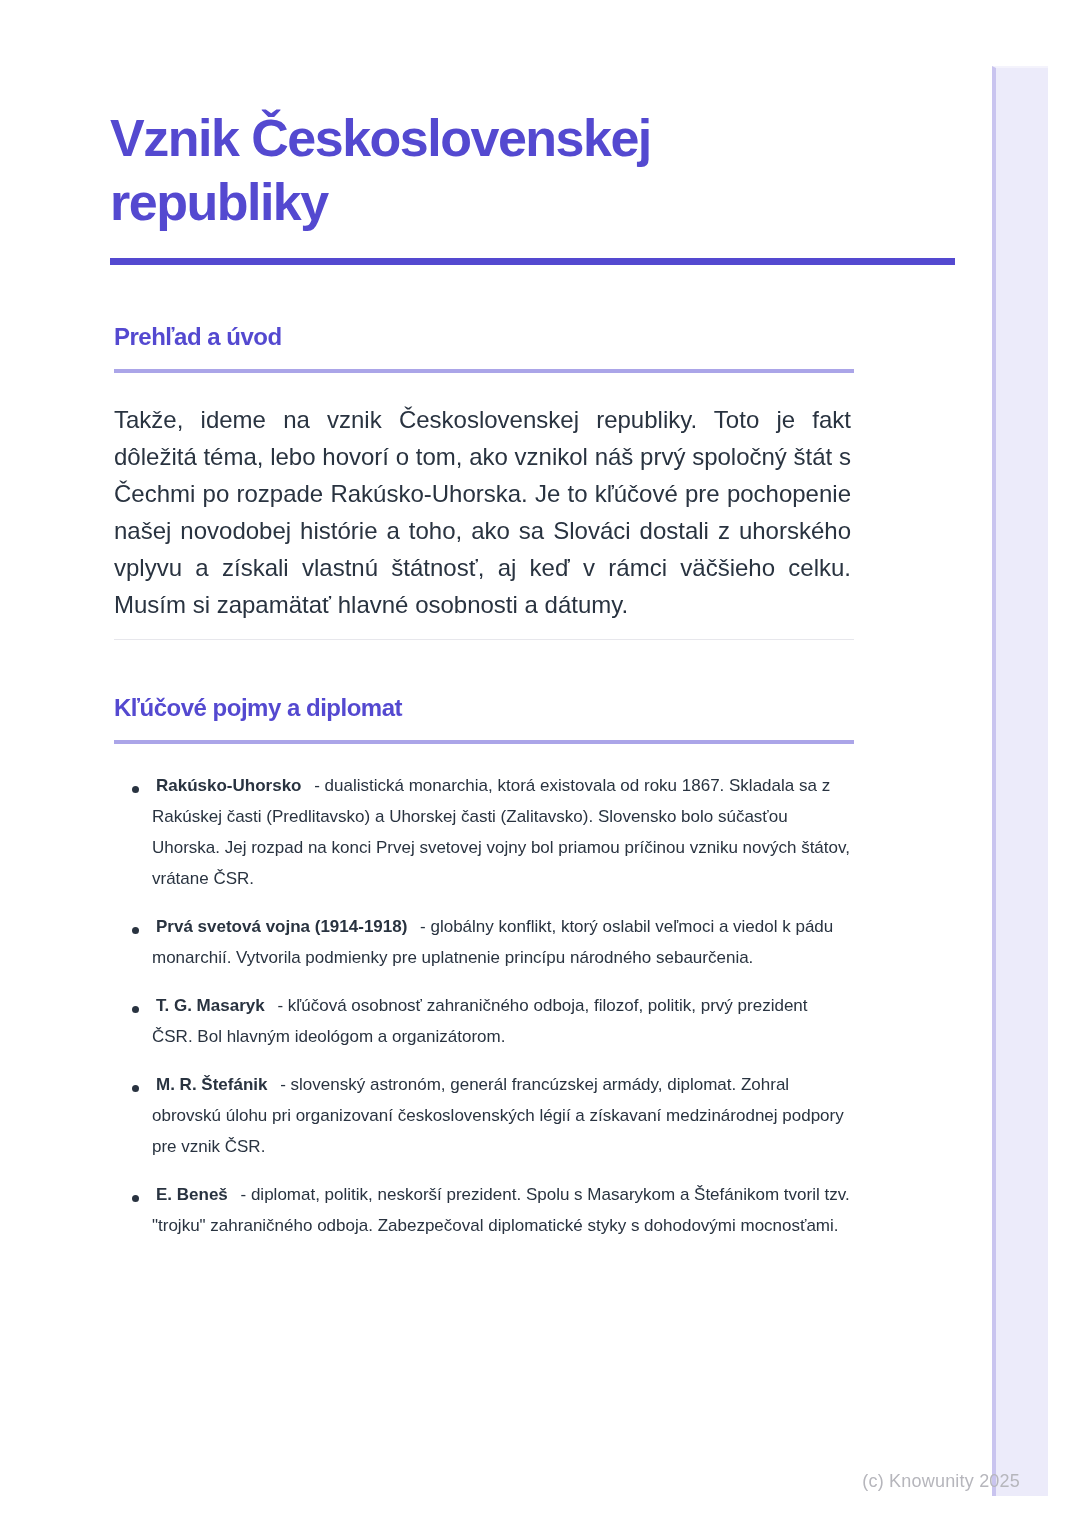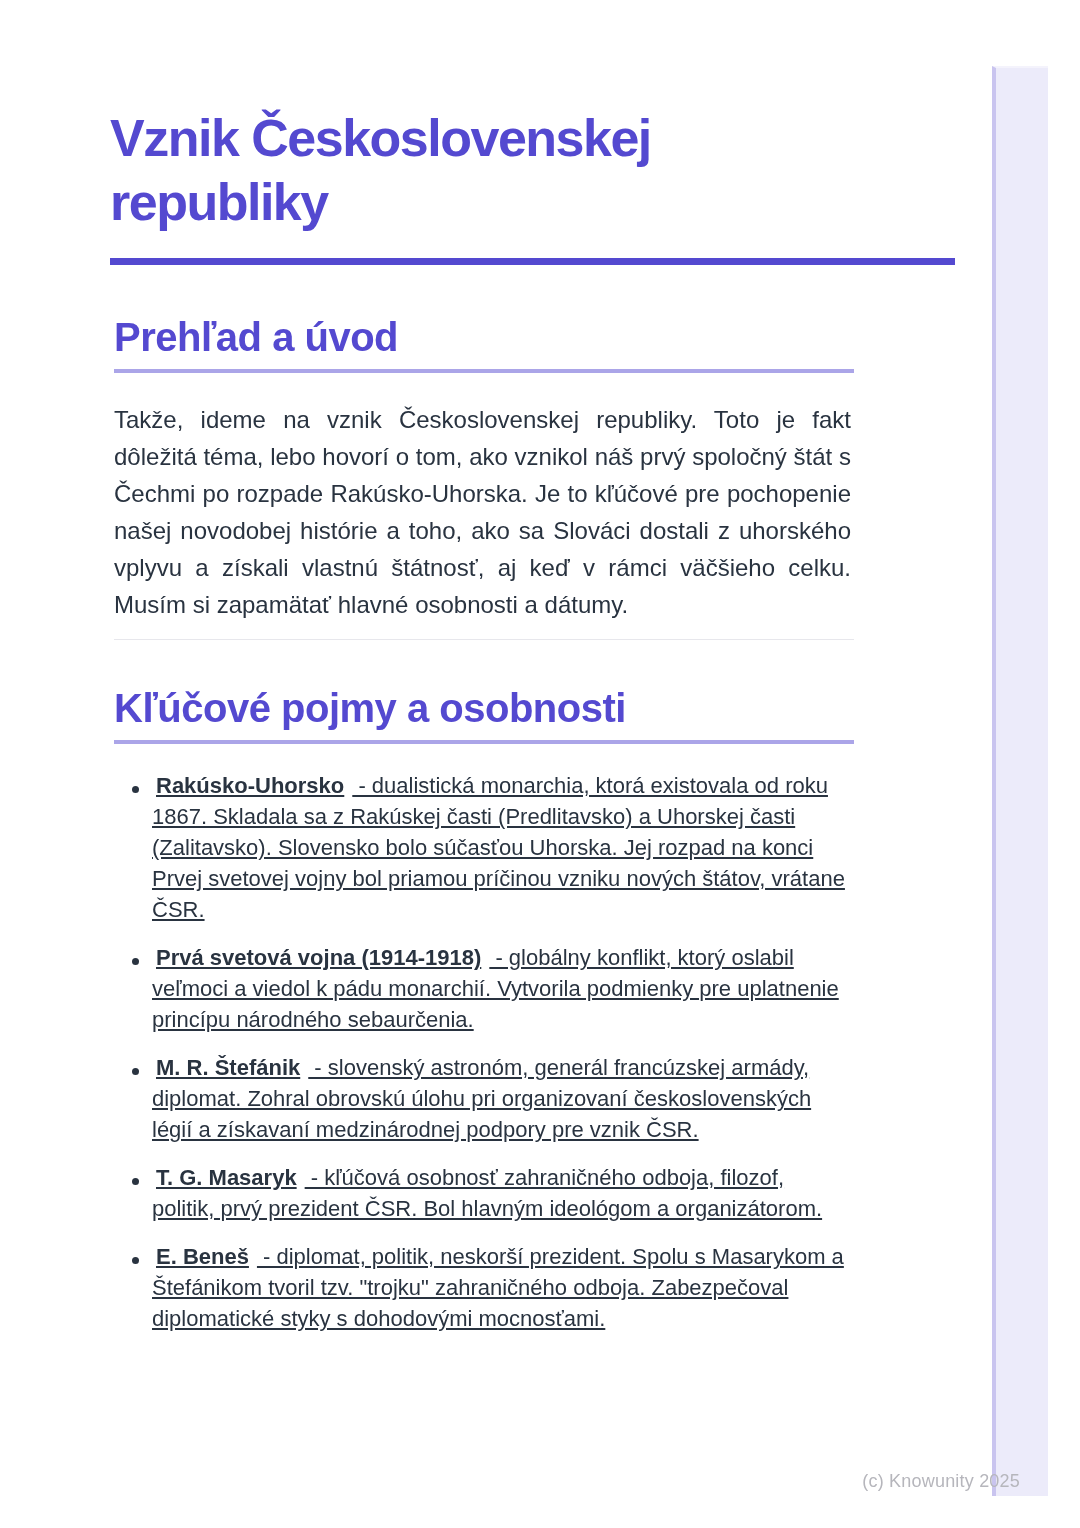--- a/index.html
+++ b/index.html
@@ -25,38 +25,38 @@
   .content{position:absolute;left:90px;top:0;width:845px;}
 
   h1.page-title{
     margin-top:90px;width:720px;
     font-size:52px;line-height:64px;font-weight:700;letter-spacing:-1.5px;
     color:var(--accent);
   }
   .title-rule{margin-top:24px;width:845px;height:7px;background:var(--accent);}
 
   .section-heading{
-    font-size:40px;line-height:44px;font-weight:700;letter-spacing:-0.5px;
+    font-size:24px;line-height:44px;font-weight:700;letter-spacing:-0.5px;
     color:var(--accent);
   }
   .heading-underline{margin-top:10px;width:740px;height:4px;background:var(--underline);}
 
   .section-overview .section-heading{margin-top:50px;}
   .intro-paragraph{
     margin-top:28px;width:737px;
     font-size:24px;line-height:37px;text-align:justify;color:var(--text);
   }
   .section-divider{margin-top:16px;width:740px;height:1px;background:var(--divider);}
 
   .section-terms .section-heading{margin-top:46px;}
 
   ul.term-list{margin-top:26px;width:742px;list-style:none;}
   ul.term-list li{
     position:relative;padding-left:34px;margin-bottom:17px;
-    font-size:22px;line-height:31px;color:var(--text);text-decoration:underline;
+    font-size:17px;line-height:31px;color:var(--text);
   }
   ul.term-list li:last-child{margin-bottom:0;}
   .bullet-dot{
     position:absolute;left:10px;top:12px;width:7px;height:7px;border-radius:50%;
     background:var(--text);
   }
   .term-label{font-weight:700;}
 
   .watermark{
     position:absolute;right:68px;top:1455px;z-index:2;
@@ -76,39 +76,39 @@
     <div class="title-rule"></div>
 
     <div class="section section-overview">
       <h2 class="section-heading">Prehľad a úvod</h2>
       <div class="heading-underline"></div>
       <p class="intro-paragraph">Takže, ideme na vznik Československej republiky. Toto je fakt dôležitá téma, lebo hovorí o tom, ako vznikol náš prvý spoločný štát s Čechmi po rozpade Rakúsko-Uhorska. Je to kľúčové pre pochopenie našej novodobej histórie a toho, ako sa Slováci dostali z uhorského vplyvu a získali vlastnú štátnosť, aj keď v rámci väčšieho celku. Musím si zapamätať hlavné osobnosti a dátumy.</p>
       <div class="section-divider"></div>
     </div>
 
     <div class="section section-terms">
-      <h2 class="section-heading">Kľúčové pojmy a osobnosti</h2>
+      <h2 class="section-heading">Kľúčové pojmy a diplomat</h2>
       <div class="heading-underline"></div>
 
       <ul class="term-list">
         <li>
           <span class="bullet-dot"></span>
           <span class="term-label">Rakúsko-Uhorsko</span><span class="term-text"> - dualistická monarchia, ktorá existovala od roku 1867. Skladala sa z Rakúskej časti (Predlitavsko) a Uhorskej časti (Zalitavsko). Slovensko bolo súčasťou Uhorska. Jej rozpad na konci Prvej svetovej vojny bol priamou príčinou vzniku nových štátov, vrátane ČSR.</span>
         </li>
         <li>
           <span class="bullet-dot"></span>
           <span class="term-label">Prvá svetová vojna (1914-1918)</span><span class="term-text"> - globálny konflikt, ktorý oslabil veľmoci a viedol k pádu monarchií. Vytvorila podmienky pre uplatnenie princípu národného sebaurčenia.</span>
         </li>
         <li>
           <span class="bullet-dot"></span>
-          <span class="term-label">M. R. Štefánik</span><span class="term-text"> - slovenský astronóm, generál francúzskej armády, diplomat. Zohral obrovskú úlohu pri organizovaní československých légií a získavaní medzinárodnej podpory pre vznik ČSR.</span>
+          <span class="term-label">T. G. Masaryk</span><span class="term-text"> - kľúčová osobnosť zahraničného odboja, filozof, politik, prvý prezident ČSR. Bol hlavným ideológom a organizátorom.</span>
         </li>
         <li>
           <span class="bullet-dot"></span>
-          <span class="term-label">T. G. Masaryk</span><span class="term-text"> - kľúčová osobnosť zahraničného odboja, filozof, politik, prvý prezident ČSR. Bol hlavným ideológom a organizátorom.</span>
+          <span class="term-label">M. R. Štefánik</span><span class="term-text"> - slovenský astronóm, generál francúzskej armády, diplomat. Zohral obrovskú úlohu pri organizovaní československých légií a získavaní medzinárodnej podpory pre vznik ČSR.</span>
         </li>
         <li>
           <span class="bullet-dot"></span>
           <span class="term-label">E. Beneš</span><span class="term-text"> - diplomat, politik, neskorší prezident. Spolu s Masarykom a Štefánikom tvoril tzv. "trojku" zahraničného odboja. Zabezpečoval diplomatické styky s dohodovými mocnosťami.</span>
         </li>
       </ul>
     </div>
 
   </div>
 

